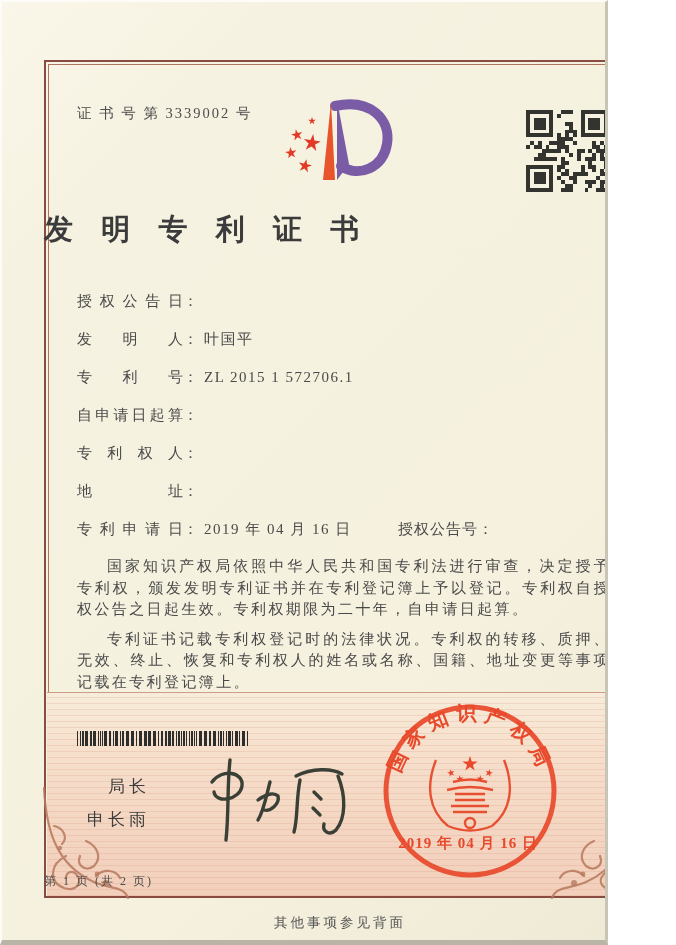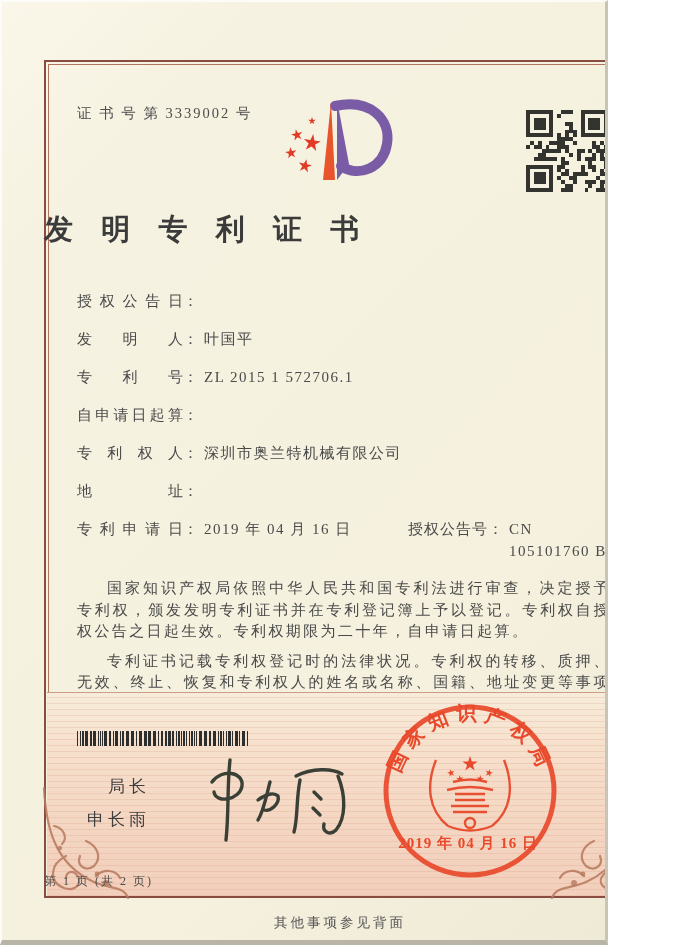--- a/index.html
+++ b/index.html
@@ -24,21 +24,21 @@
   .qr{position:absolute;left:524px;top:108px;width:82px;height:82px;}
   .title{position:absolute;left:42px;top:208px;width:580px;
     font-size:29px;font-weight:600;color:#3b3b3b;word-spacing:15px;letter-spacing:3px;}
   
   .content{position:absolute;left:75px;top:288px;width:534px;font-size:15px;color:#4a4a4a;}
   .row{display:flex;align-items:flex-start;line-height:22px;margin-bottom:16px;}
   .lab{display:inline-block;width:106px;text-align:justify;text-align-last:justify;flex:none;color:#4a4a4a;}
   .colon{flex:none;margin-right:6px;}
   .val{letter-spacing:1.5px;}
   .val-fixed{width:182px;flex:none;letter-spacing:1.5px;}
-  .lab2{flex:none;letter-spacing:1px;margin-left:22px;}
+  .lab2{flex:none;letter-spacing:1px;margin-left:12px;}
   .paras{margin-top:10px;}
   .paras p{font-size:15px;line-height:21.5px;letter-spacing:2.4px;text-align:justify;text-indent:2em;color:#4a4a4a;}
   .paras p + p{margin-top:8px;}
   
   .band{position:absolute;left:45px;top:690px;width:575px;height:204px;
     background:
       repeating-linear-gradient(0deg, rgba(201,131,104,0.18) 0 1px, rgba(201,131,104,0) 1px 6px),
       linear-gradient(180deg,#f7ecda 0%,#f6dfcb 30%,var(--band-pink) 75%,#f2cfbb 100%);
     border-top:1px solid rgba(150,90,70,.35);}
   .ornament{position:absolute;width:95px;height:115px;z-index:3;}
@@ -226,33 +226,31 @@
         <span class="colon">：</span>
       <span class="val">ZL 2015 1 572706.1</span>
     </div>
     <div class="row">
       <span class="lab">自申请日起算</span>
         <span class="colon">：</span>
     </div>
     <div class="row">
       <span class="lab">专利权人</span>
         <span class="colon">：</span>
-      <span class="val">深圳市奥兰特机械有限公司</span>
     </div>
     <div class="row">
       <span class="lab">地址</span>
         <span class="colon">：</span>
     </div>
     <div class="row">
       <span class="lab">专利申请日</span>
         <span class="colon">：</span>
       <span class="val-fixed">2019 年 04 月 16 日</span>
       <span class="lab2">授权公告号</span>
         <span class="colon">：</span>
-      <span class="val">CN 105101760 B</span>
     </div>
     <div class="paras">
       <p>国家知识产权局依照中华人民共和国专利法进行审查，决定授予专利权，颁发发明专利证书并在专利登记簿上予以登记。专利权自授权公告之日起生效。专利权期限为二十年，自申请日起算。</p>
       <p>专利证书记载专利权登记时的法律状况。专利权的转移、质押、无效、终止、恢复和专利权人的姓名或名称、国籍、地址变更等事项记载在专利登记簿上。</p>
     </div>
   </div>
 
   <div class="band"></div>
 
   <svg class="ornament left" viewBox="0 0 95 115" aria-hidden="true">

